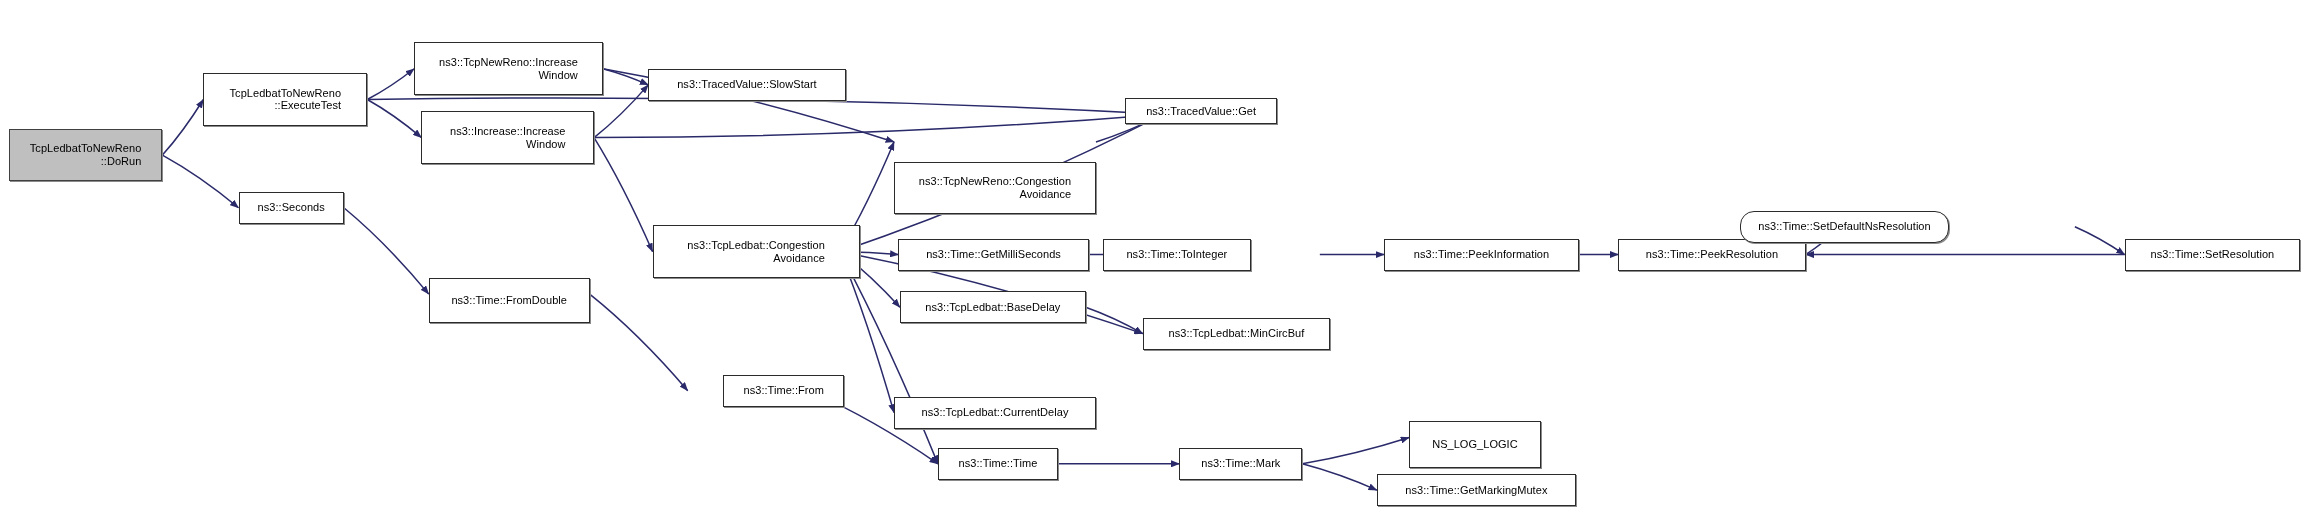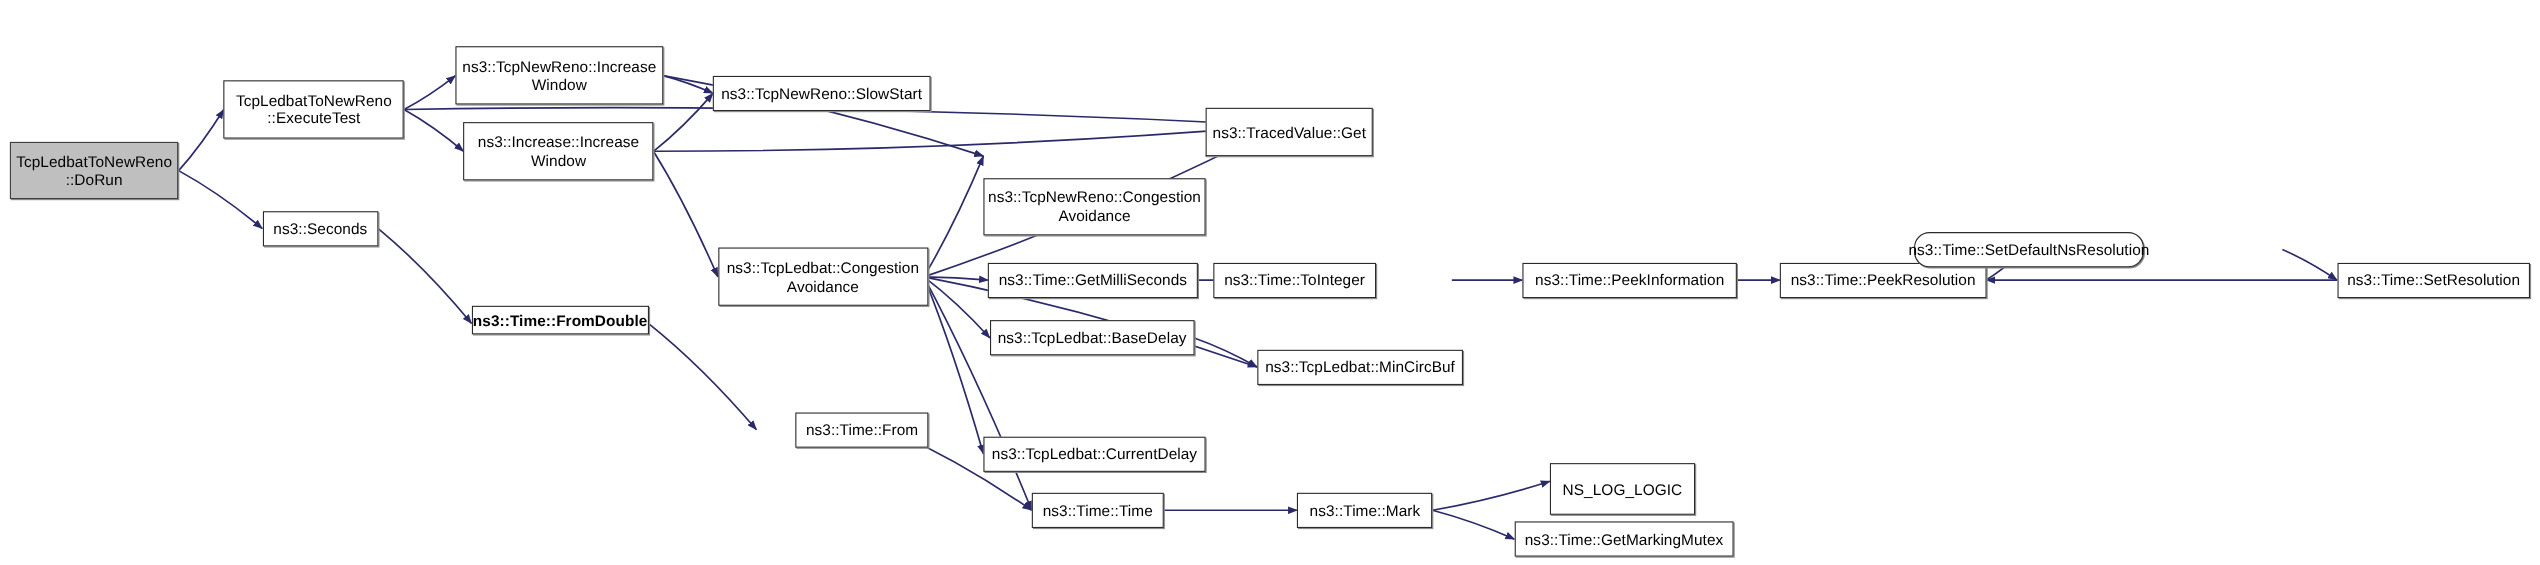--- a/index.html
+++ b/index.html
@@ -25,23 +25,23 @@
   }
   .node {
     position: absolute;
     box-sizing: border-box;
     border: 1px solid #2b2b2b;
     background: #ffffff;
     color: #000000;
     display: flex;
     align-items: center;
     justify-content: center;
-    text-align: center;
+    text-align: right;
     line-height: 1.18;
-    font-size: 14px;
+    font-size: 11px;
     letter-spacing: 0.05px;
     white-space: pre-line;
     z-index: 3;
     box-shadow: 1px 1px 0 0 #8a8a8a;
   }
   .node.root {
     background: #bfbfbf;
     border-color: #404040;
   }
 </style>
@@ -92,26 +92,26 @@
   <div id="node-group">
       <div class="node root" style="left: 8.77947px; top: 128.766px; width: 153.641px; height: 52.6768px;">TcpLedbatToNewReno
 ::DoRun</div>
       <div class="node" style="left: 203.391px; top: 73.1622px; width: 163.883px; height: 52.6768px;">TcpLedbatToNewReno
 ::ExecuteTest</div>
       <div class="node" style="left: 238.509px; top: 191.685px; width: 105.354px; height: 32.1914px;">ns3::Seconds</div>
       <div class="node" style="left: 414.098px; top: 42.4341px; width: 188.759px; height: 52.6768px;">ns3::TcpNewReno::Increase
 Window</div>
       <div class="node" style="left: 421.414px; top: 111.207px; width: 172.663px; height: 52.6768px;">ns3::Increase::Increase
 Window</div>
-      <div class="node" style="left: 648.217px; top: 68.7725px; width: 197.538px; height: 32.1914px;">ns3::TcpNewReno::SlowStart</div>
+      <div class="node" style="left: 648.217px; top: 68.7725px; width: 197.538px; height: 32.1914px;">ns3::TracedValue::SlowStart</div>
       <div class="node" style="left: 894.042px; top: 115.596px; width: 201.928px; height: 52.6768px; margin-top: 46px;">ns3::TcpNewReno::Congestion
 Avoidance</div>
-      <div class="node" style="left: 1096px; top: 98.0374px; width: 152.177px; height: 44px;">ns3::TracedValue::Get</div>
-      <div class="node" style="left: 428.731px; top: 278.016px; width: 160.957px; height: 26px; font-weight: bold;">ns3::Time::FromDouble</div>
-      <div class="node" style="left: 652.607px; top: 225.34px; width: 191px; height: 52.6768px;">ns3::TcpLedbat::Congestion
+      <div class="node" style="left: 1125px; top: 98.0374px; width: 152.177px; height: 26px;">ns3::TracedValue::Get</div>
+      <div class="node" style="left: 428.731px; top: 278.016px; width: 160.957px; height: 45px;">ns3::Time::FromDouble</div>
+      <div class="node" style="left: 652.607px; top: 225.34px; width: 207px; height: 52.6768px;">ns3::TcpLedbat::Congestion
 Avoidance</div>
       <div class="node" style="left: 898.432px; top: 238.509px; width: 190.222px; height: 32.1914px;">ns3::Time::GetMilliSeconds</div>
       <div class="node" style="left: 899.895px; top: 291.186px; width: 185.832px; height: 32.1914px;">ns3::TcpLedbat::BaseDelay</div>
       <div class="node" style="left: 1142.79px; top: 317.524px; width: 187.295px; height: 32.1914px;">ns3::TcpLedbat::MinCircBuf</div>
       <div class="node" style="left: 894.042px; top: 396.539px; width: 201.928px; height: 32.1914px;">ns3::TcpLedbat::CurrentDelay</div>
       <div class="node" style="left: 723px; top: 374.591px; width: 121.449px; height: 32.1914px;">ns3::Time::From</div>
       <div class="node" style="left: 937.94px; top: 447.753px; width: 119.986px; height: 32.1914px;">ns3::Time::Time</div>
       <div class="node" style="left: 1179.38px; top: 447.753px; width: 122.913px; height: 32.1914px;">ns3::Time::Mark</div>
       <div class="node" style="left: 1409.1px; top: 421.414px; width: 131.692px; height: 47px;">NS_LOG_LOGIC</div>
       <div class="node" style="left: 1376.91px; top: 474.091px; width: 199.001px; height: 32.1914px;">ns3::Time::GetMarkingMutex</div>

